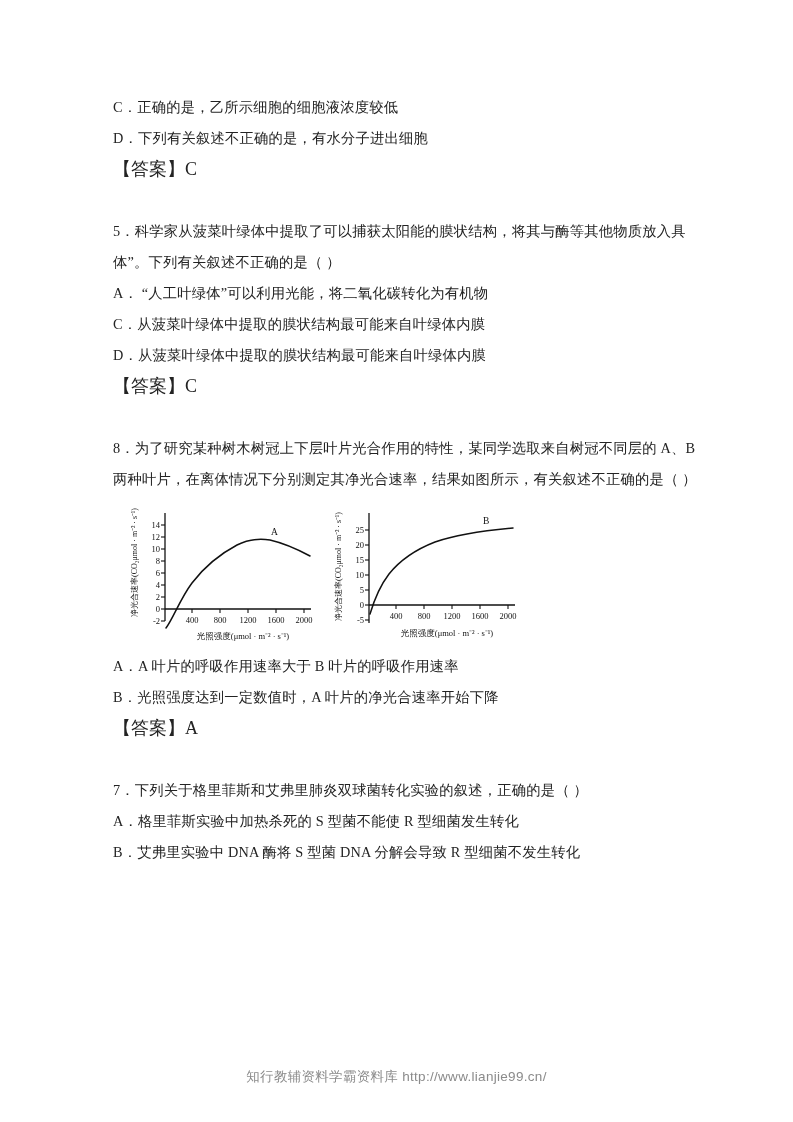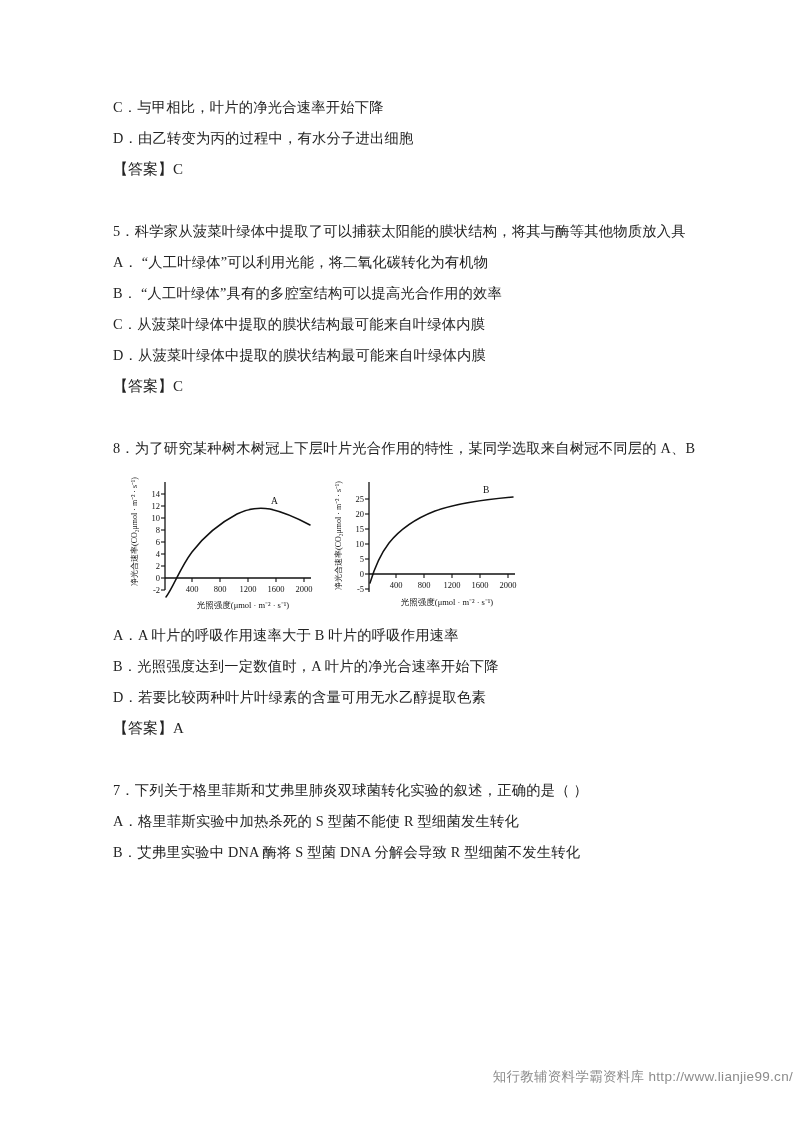--- a/index.html
+++ b/index.html
@@ -31,21 +31,21 @@
     line-height: 31px;
     color: #232323;
     letter-spacing: 0.2px;
     white-space: nowrap;
   }
   .q-block {
     margin-bottom: 0;
   }
   .spacer-lg { height: 31px; }
   .answer {
-    font-size: 15px;
+    font-size: 18px;
     line-height: 31px;
     color: #232323;
   }
 
   
   .figures {
     position: relative;
     height: 150px;
     margin-top: 4px;
     margin-bottom: 2px;
@@ -56,55 +56,56 @@
   }
   .fig-a { left: 12px; }
   .fig-b { left: 214px; }
   .fig svg { display: block; }
 
   .footer {
     position: absolute;
     left: 0;
     right: 0;
     top: 1068px;
-    text-align: right;
+    text-align: center;
     font-size: 13.5px;
     color: #8b8b8b;
     font-family: "Liberation Sans", "DejaVu Sans", sans-serif;
     letter-spacing: 0.3px;
   }
 </style>
 </head>
 <body>
 
 <div class="page">
 
   <div class="content">
 
     <div class="q-block">
-      <div class="line">C．与甲相比，叶片的净光合速率开始下降</div>
-      <div class="line">D．由乙转变为丙的过程中，有水分子进出细胞</div>
+      <div class="line">C．正确的是，乙所示细胞的细胞液浓度较低</div>
+      <div class="line">D．下列有关叙述不正确的是，有水分子进出细胞</div>
       <div class="answer">【答案】C</div>
     </div>
 
     <div class="spacer-lg"></div>
 
     <div class="q-block">
       <div class="line">5．科学家从菠菜叶绿体中提取了可以捕获太阳能的膜状结构，将其与酶等其他物质放入具</div>
+      <div class="line">体”。下列有关叙述不正确的是（      ）</div>
       <div class="line">A． “人工叶绿体”可以利用光能，将二氧化碳转化为有机物</div>
-      <div class="line">B． “人工叶绿体”具有的多腔室结构可以提高光合作用的效率</div>
       <div class="line">C．从菠菜叶绿体中提取的膜状结构最可能来自叶绿体内膜</div>
       <div class="line">D．从菠菜叶绿体中提取的膜状结构最可能来自叶绿体内膜</div>
       <div class="answer">【答案】C</div>
     </div>
 
     <div class="spacer-lg"></div>
 
     <div class="q-block">
       <div class="line">8．为了研究某种树木树冠上下层叶片光合作用的特性，某同学选取来自树冠不同层的 A、B</div>
+      <div class="line">两种叶片，在离体情况下分别测定其净光合速率，结果如图所示，有关叙述不正确的是（ ）</div>
 
       <div class="figures">
 
         <div class="fig fig-a">
           <svg width="200" height="150" viewBox="0 0 200 150">
 
             <line x1="40" y1="14" x2="40" y2="122" stroke="#111" stroke-width="1.3"></line>
 
             <line x1="40" y1="110" x2="186" y2="110" stroke="#111" stroke-width="1.3"></line>
 
@@ -205,21 +206,20 @@
 
             <text x="14" y="122" font-size="8" fill="#111" transform="rotate(-90 14 122)" font-family="'Liberation Serif', serif">净光合速率(CO₂μmol · m⁻² · s⁻¹)</text>
 
             <text x="120" y="137" font-size="8.5" fill="#111" text-anchor="middle" font-family="'Liberation Serif', serif">光照强度(μmol · m⁻² · s⁻¹)</text>
           </svg>
         </div>
       </div>
 
       <div class="line">A．A 叶片的呼吸作用速率大于 B 叶片的呼吸作用速率</div>
       <div class="line">B．光照强度达到一定数值时，A 叶片的净光合速率开始下降</div>
-      <div class="line">D．若要比较两种叶片叶绿素的含量可用无水乙醇提取色素</div>
       <div class="answer">【答案】A</div>
     </div>
 
     <div class="spacer-lg"></div>
 
     <div class="q-block">
       <div class="line">7．下列关于格里菲斯和艾弗里肺炎双球菌转化实验的叙述，正确的是（      ）</div>
       <div class="line">A．格里菲斯实验中加热杀死的 S 型菌不能使 R 型细菌发生转化</div>
       <div class="line">B．艾弗里实验中 DNA 酶将 S 型菌 DNA 分解会导致 R 型细菌不发生转化</div>
     </div>

